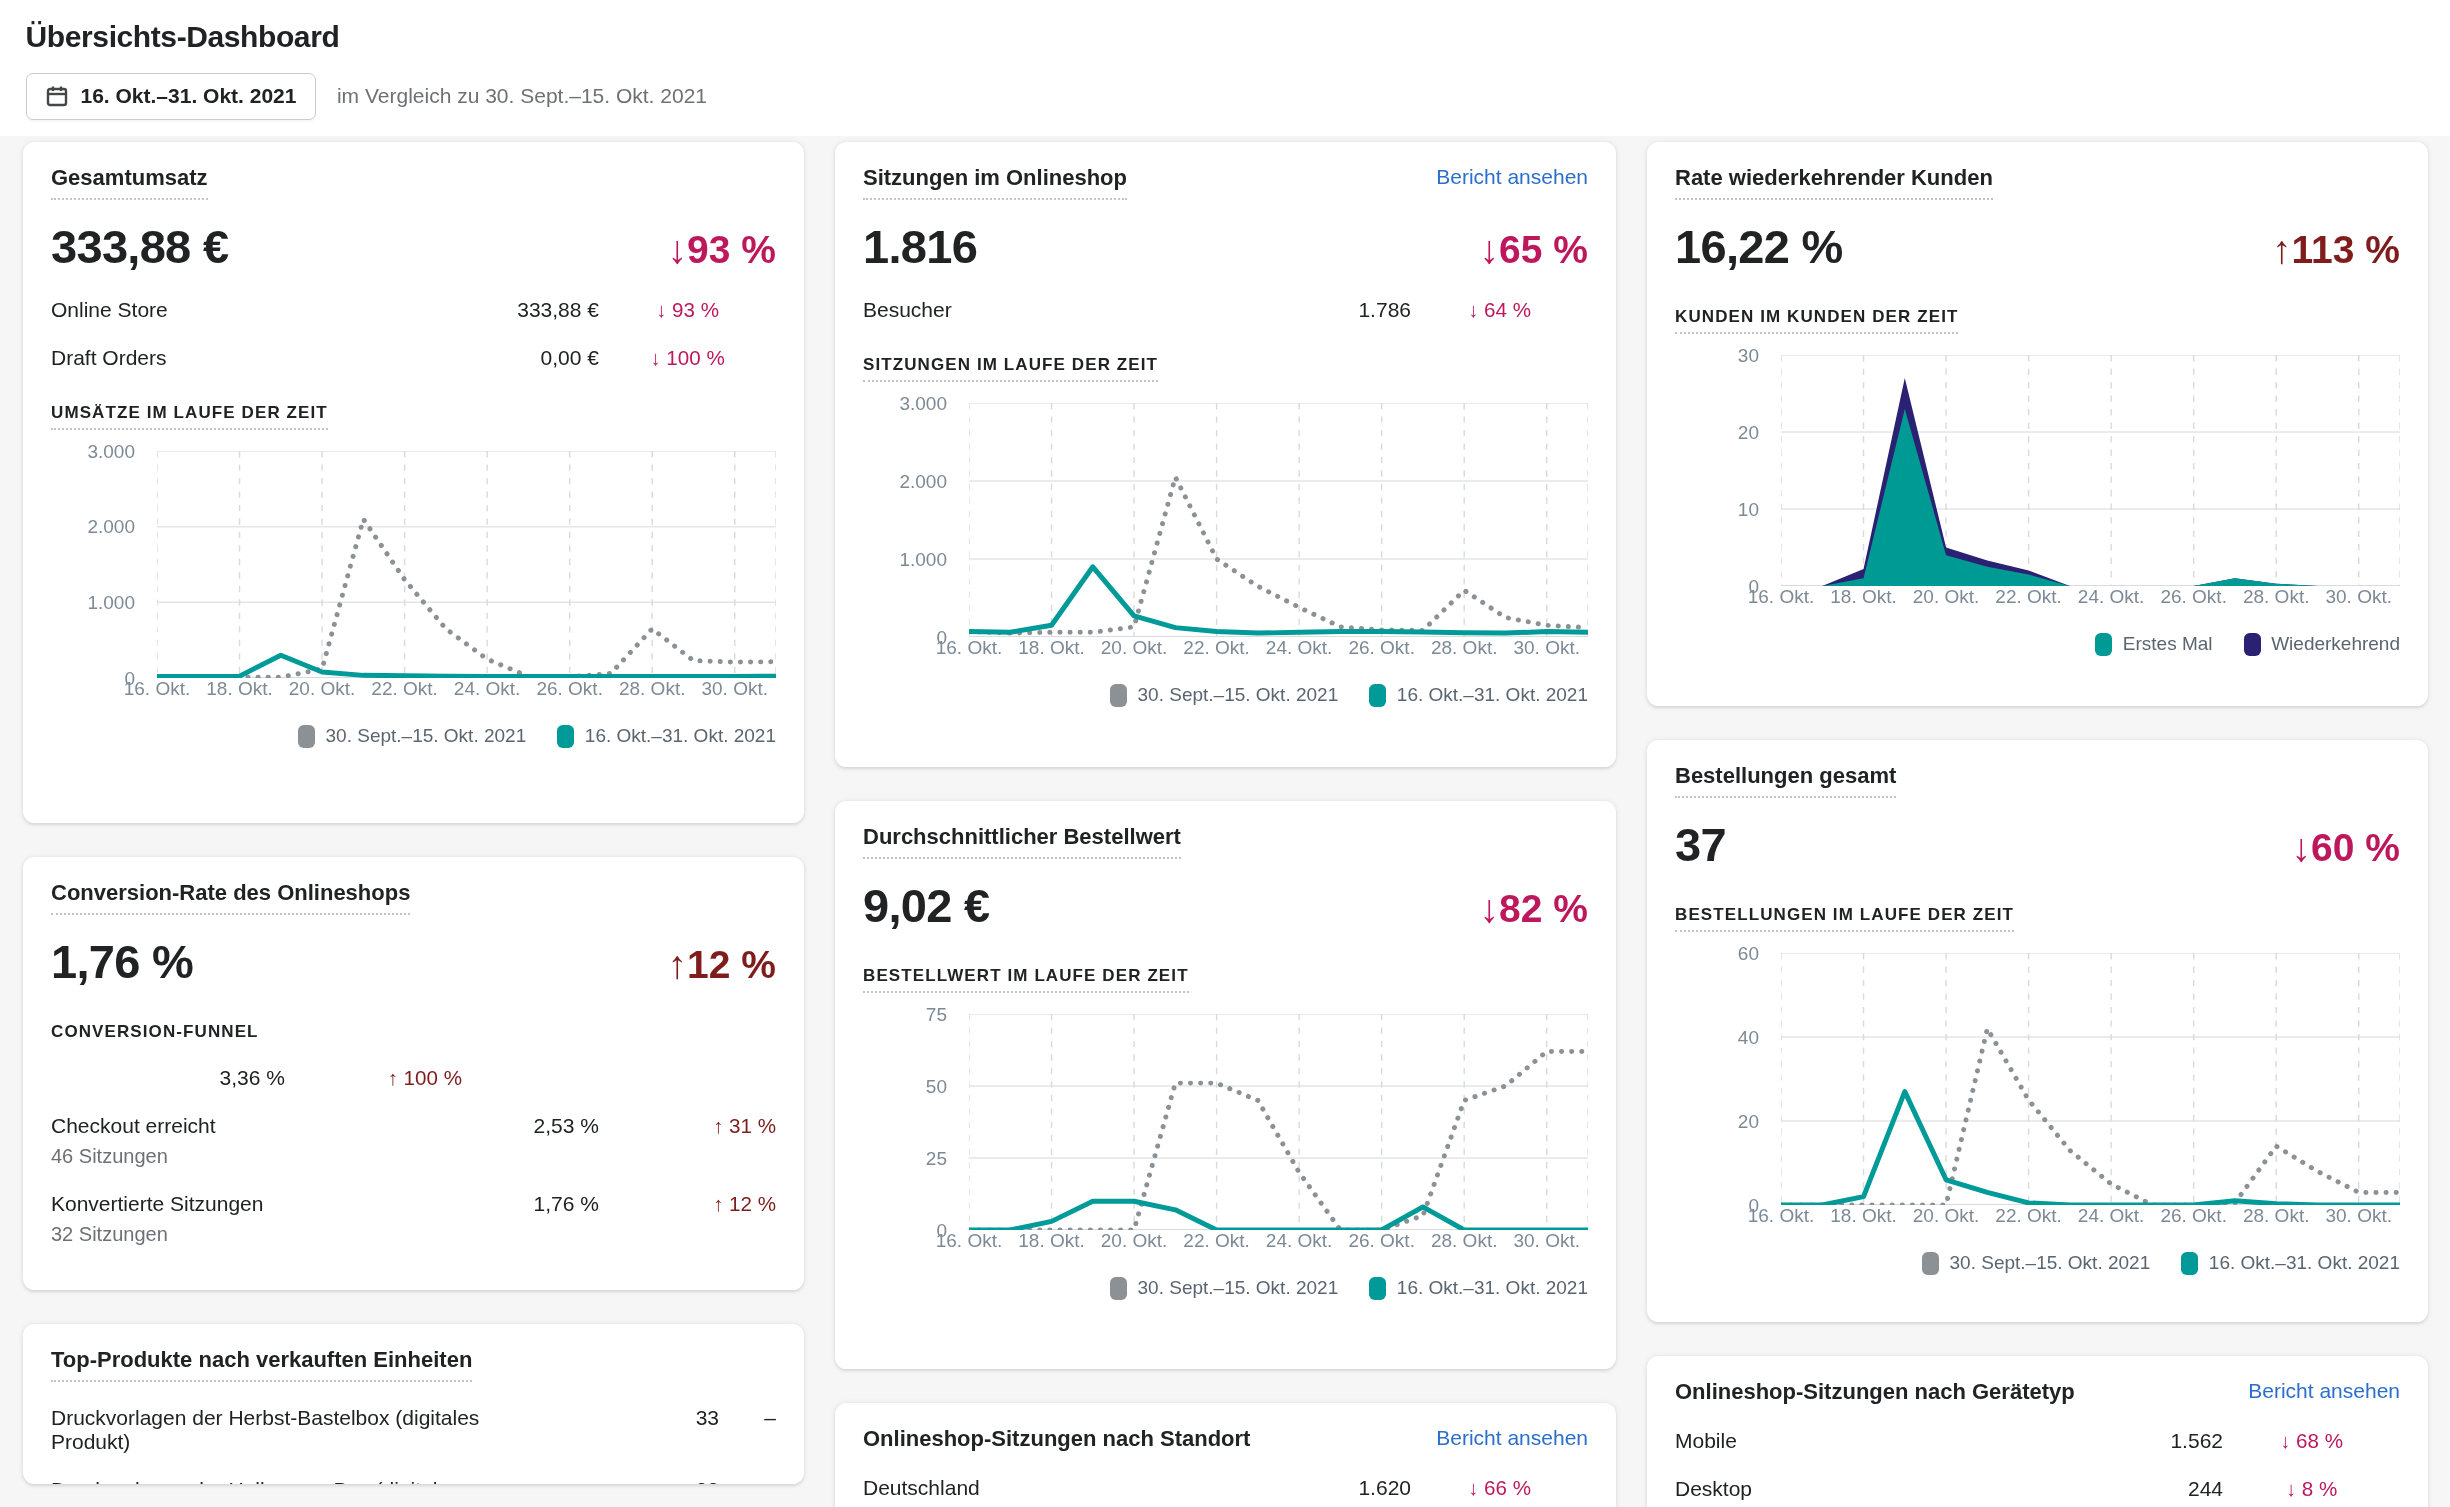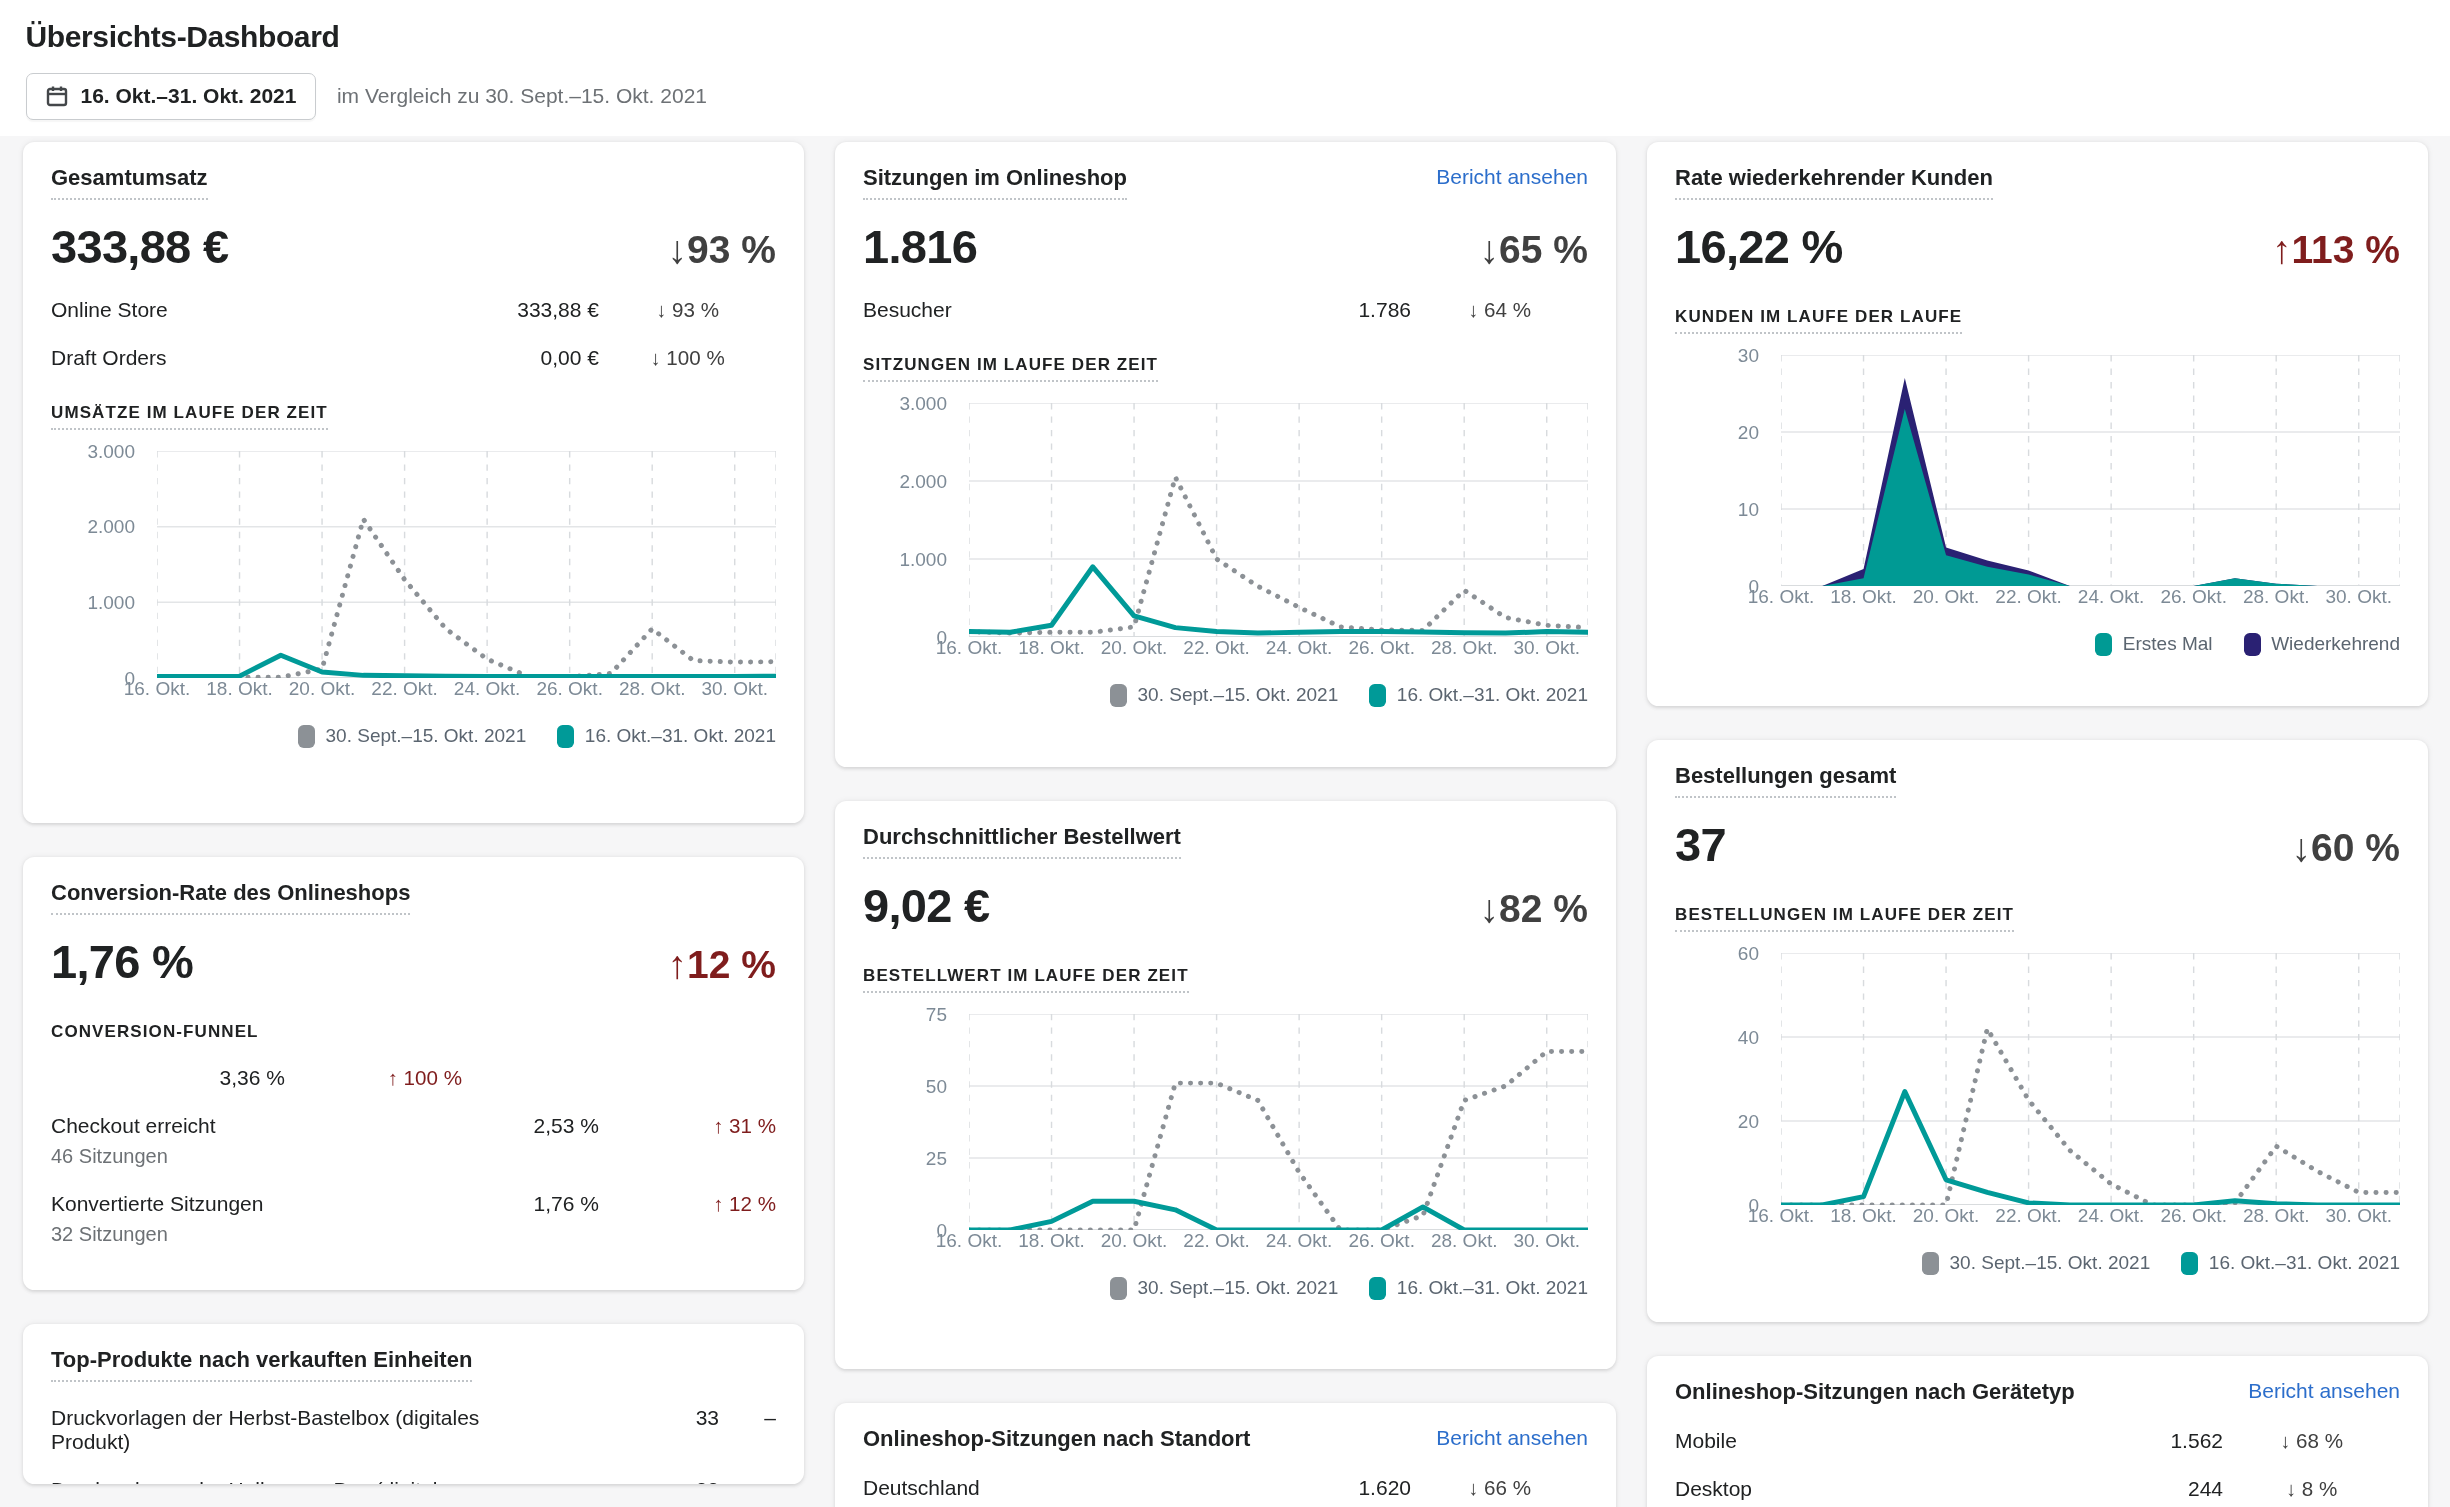--- a/index.html
+++ b/index.html
@@ -19,21 +19,21 @@
   .c1a{height:681px}.c1b{height:433px}.c1c{height:160px}
   .c2a{height:625px}.c2b{height:568px}.c2c{height:227px}
   .c3a{height:564px}.c3b{height:582px}.c3c{height:234px}
   .card-head{display:flex;justify-content:space-between;align-items:flex-start;}
   .card-title{font-size:22px;font-weight:600;margin:0;display:inline-block;line-height:1.2;}
   .dotted{border-bottom:2.8px dotted #c0c4c8;padding-bottom:7px;}
   .link{font-size:21px;color:#2c6ecb;text-decoration:none;}
   .value-row{display:flex;justify-content:space-between;align-items:baseline;margin-top:18.5px;}
   .big-value{font-size:47px;font-weight:700;letter-spacing:-0.7px;}
   .big-delta{font-size:39px;font-weight:600;}
-  .neg{color:#404040}.pos{color:#7f1d1d}
+  .neg{color:#be185d}.pos{color:#7f1d1d}
   .rows{margin-top:15.6px;}
   .mrow{display:flex;align-items:baseline;font-size:21px;margin-top:24px;}
   .mrow .lbl{flex:1;}
   .mrow .val{width:234px;text-align:right;}
   .mrow .dlt{width:177px;text-align:center;font-size:20.6px;}
   .mrow .dash{width:57px;text-align:right;}
   .caps{font-size:17px;font-weight:700;letter-spacing:1.1px;margin-top:33px;display:inline-block;}
   .caps.dotted{padding-bottom:5.7px;}
   .frow{display:flex;align-items:flex-start;font-size:21px;margin-top:24px;}
   .frow .lwrap{flex:1;}
@@ -342,21 +342,21 @@
   <div class="col">
 
     <section class="card c3a">
       <div class="card-head">
         <h2 class="card-title dotted">Rate wiederkehrender Kunden</h2>
       </div>
       <div class="value-row">
         <span class="big-value">16,22 %</span>
         <span class="big-delta pos">↑113 %</span>
       </div>
-      <span class="caps dotted">KUNDEN IM LAUFE DER LAUFE</span>
+      <span class="caps dotted">KUNDEN IM KUNDEN DER ZEIT</span>
       <div class="chart">
           <div class="plotwrap">
             <div class="ylabels">
               <span style="top:calc(0% - 10.6px)">30</span>
               <span style="top:calc(33.333333333333336% - 10.6px)">20</span>
               <span style="top:calc(66.66666666666667% - 10.6px)">10</span>
               <span style="top:calc(100% - 10.6px)">0</span>
             </div>
             <svg viewBox="0 0 870 325" preserveAspectRatio="none" style="width:100%;height:231px">
               <line x1="0" x2="870" y1="0" y2="0" stroke="#e3e5e7" stroke-width="2"></line>

